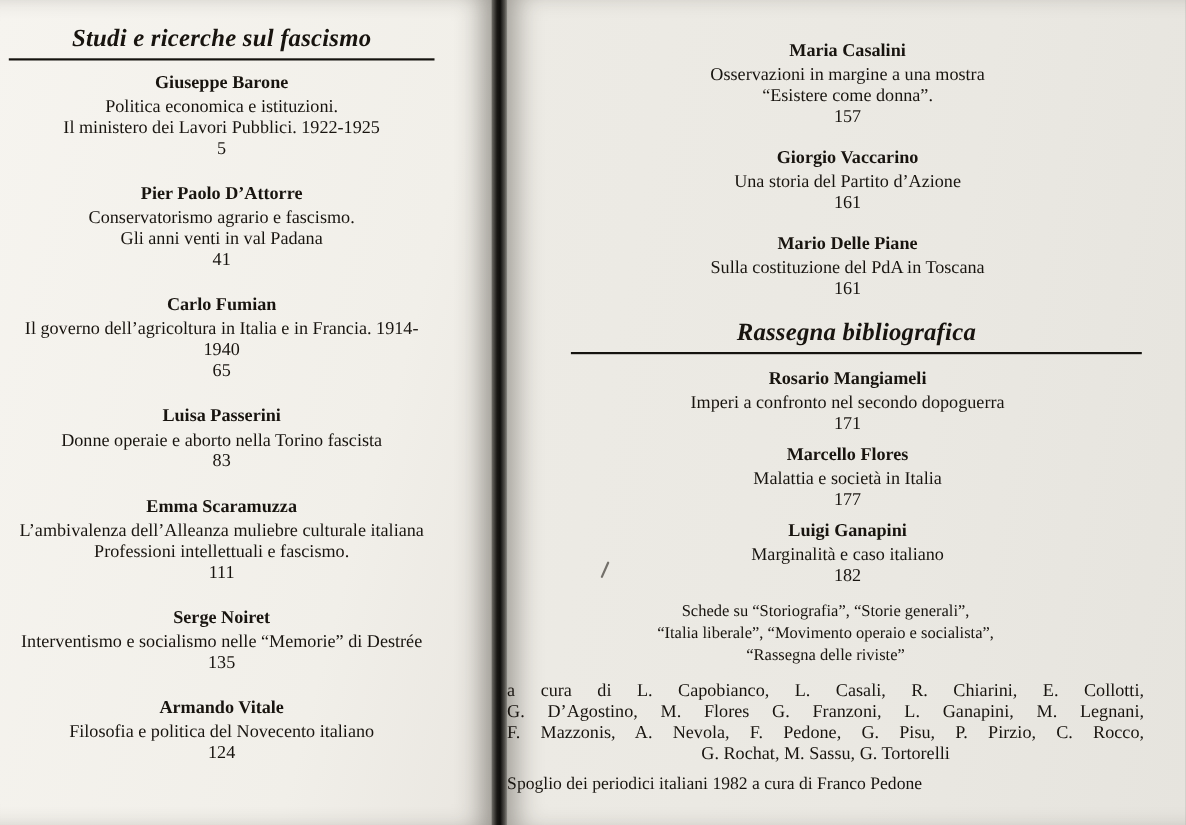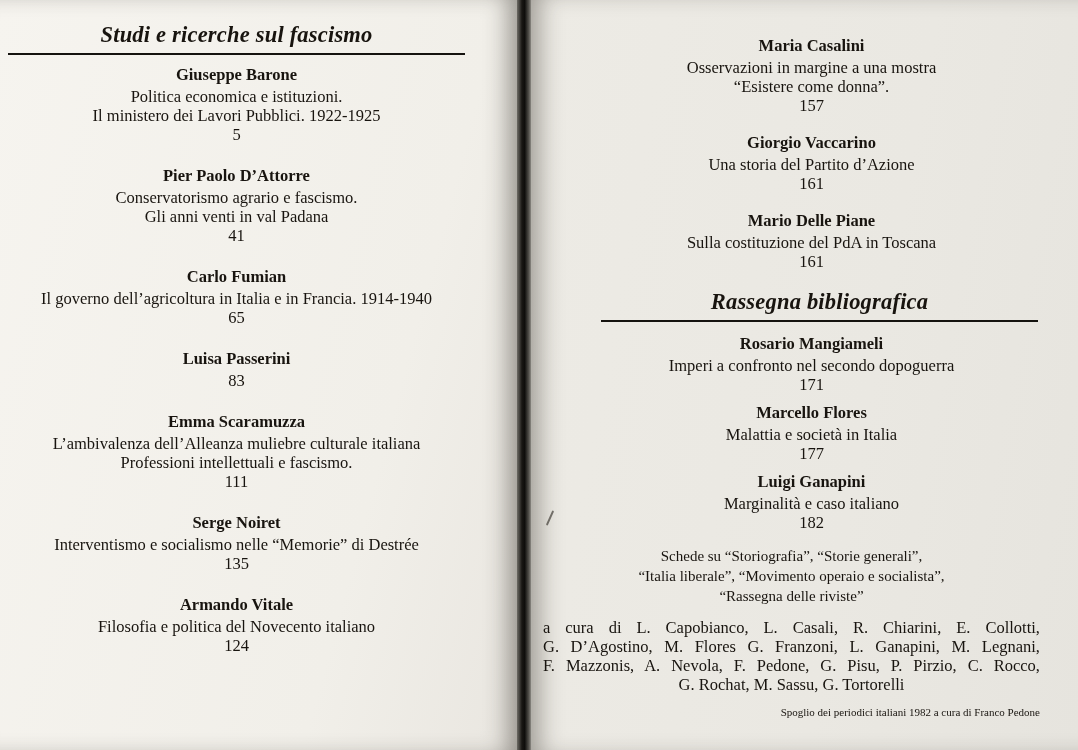--- a/index.html
+++ b/index.html
@@ -8,35 +8,35 @@
     width: 1078px;
     height: 750px;
     display: flex;
     overflow: hidden;
     font-family: "Liberation Serif", serif;
     color: #18140f;
     background: #cfccc7;
   }
   .page { height: 100%; box-sizing: border-box; }
   .page-left {
-    width: 517px;
+    width: 447px;
     background: linear-gradient(105deg, #f6f4ef 0%, #f1efe9 70%, #e9e6e0 100%);
     box-shadow: inset -18px 0 24px -10px rgba(40, 35, 28, 0.45);
     padding: 22px 52px 0 8px;
   }
   .gutter {
     width: 14px;
     height: 100%;
     background: linear-gradient(to right, #6e6c66 0%, #191714 35%, #0e0d0b 55%, #55534e 85%, #8b8983 100%);
   }
   .page-right {
     flex: 1;
     background: linear-gradient(100deg, #edebe5 0%, #eae8e2 60%, #e6e4de 100%);
     box-shadow: inset 18px 0 24px -10px rgba(40, 35, 28, 0.40);
-    padding: 36px 38px 0 12px;
+    padding: 36px 38px 0 0;
   }
 
   .heading {
     font-style: italic;
     font-weight: bold;
     font-size: 22.5px;
     line-height: 26px;
     text-align: center;
     letter-spacing: 0.2px;
   }
@@ -48,21 +48,21 @@
   .entry { text-align: center; font-size: 16.5px; line-height: 19px; }
   .author { font-weight: bold; font-size: 16.5px; line-height: 20px; margin-bottom: 2px; }
   .page-left .entry { margin-bottom: 22px; }
   .page-right .entry { margin-bottom: 18px; margin-left: 40px; }
   .page-right .rassegna .entry { margin-bottom: 9px; }
 
   .schede { margin-top: 14px; text-align: center; font-size: 15px; line-height: 20px; }
   .curatori { margin-top: 12px; font-size: 16.5px; line-height: 19px; }
   .curatori .jline { text-align: justify; text-align-last: justify; }
   .curatori .cline { text-align: center; }
-  .spoglio { margin-top: 9px; text-align: right; font-size: 11px; line-height: 19px; }
+  .spoglio { margin-top: 9px; text-align: left; font-size: 16px; line-height: 19px; }
 
   .artifact {
     position: absolute;
     left: 549px;
     top: 510px;
     width: 2px;
     height: 16px;
     background: #55514b;
     transform: rotate(24deg);
     border-radius: 1px;
@@ -96,20 +96,21 @@
     </div>
 
     <div class="entry">
       <div class="author">Carlo Fumian</div>
       <div class="line">Il governo dell’agricoltura in Italia e in Francia. 1914-1940</div>
       <div class="pagenum">65</div>
     </div>
 
     <div class="entry">
       <div class="author">Luisa Passerini</div>
+      <div class="line">Donne operaie e aborto nella Torino fascista</div>
       <div class="pagenum">83</div>
     </div>
 
     <div class="entry">
       <div class="author">Emma Scaramuzza</div>
       <div class="line">L’ambivalenza dell’Alleanza muliebre culturale italiana</div>
       <div class="line">Professioni intellettuali e fascismo.</div>
       <div class="pagenum">111</div>
     </div>
 

